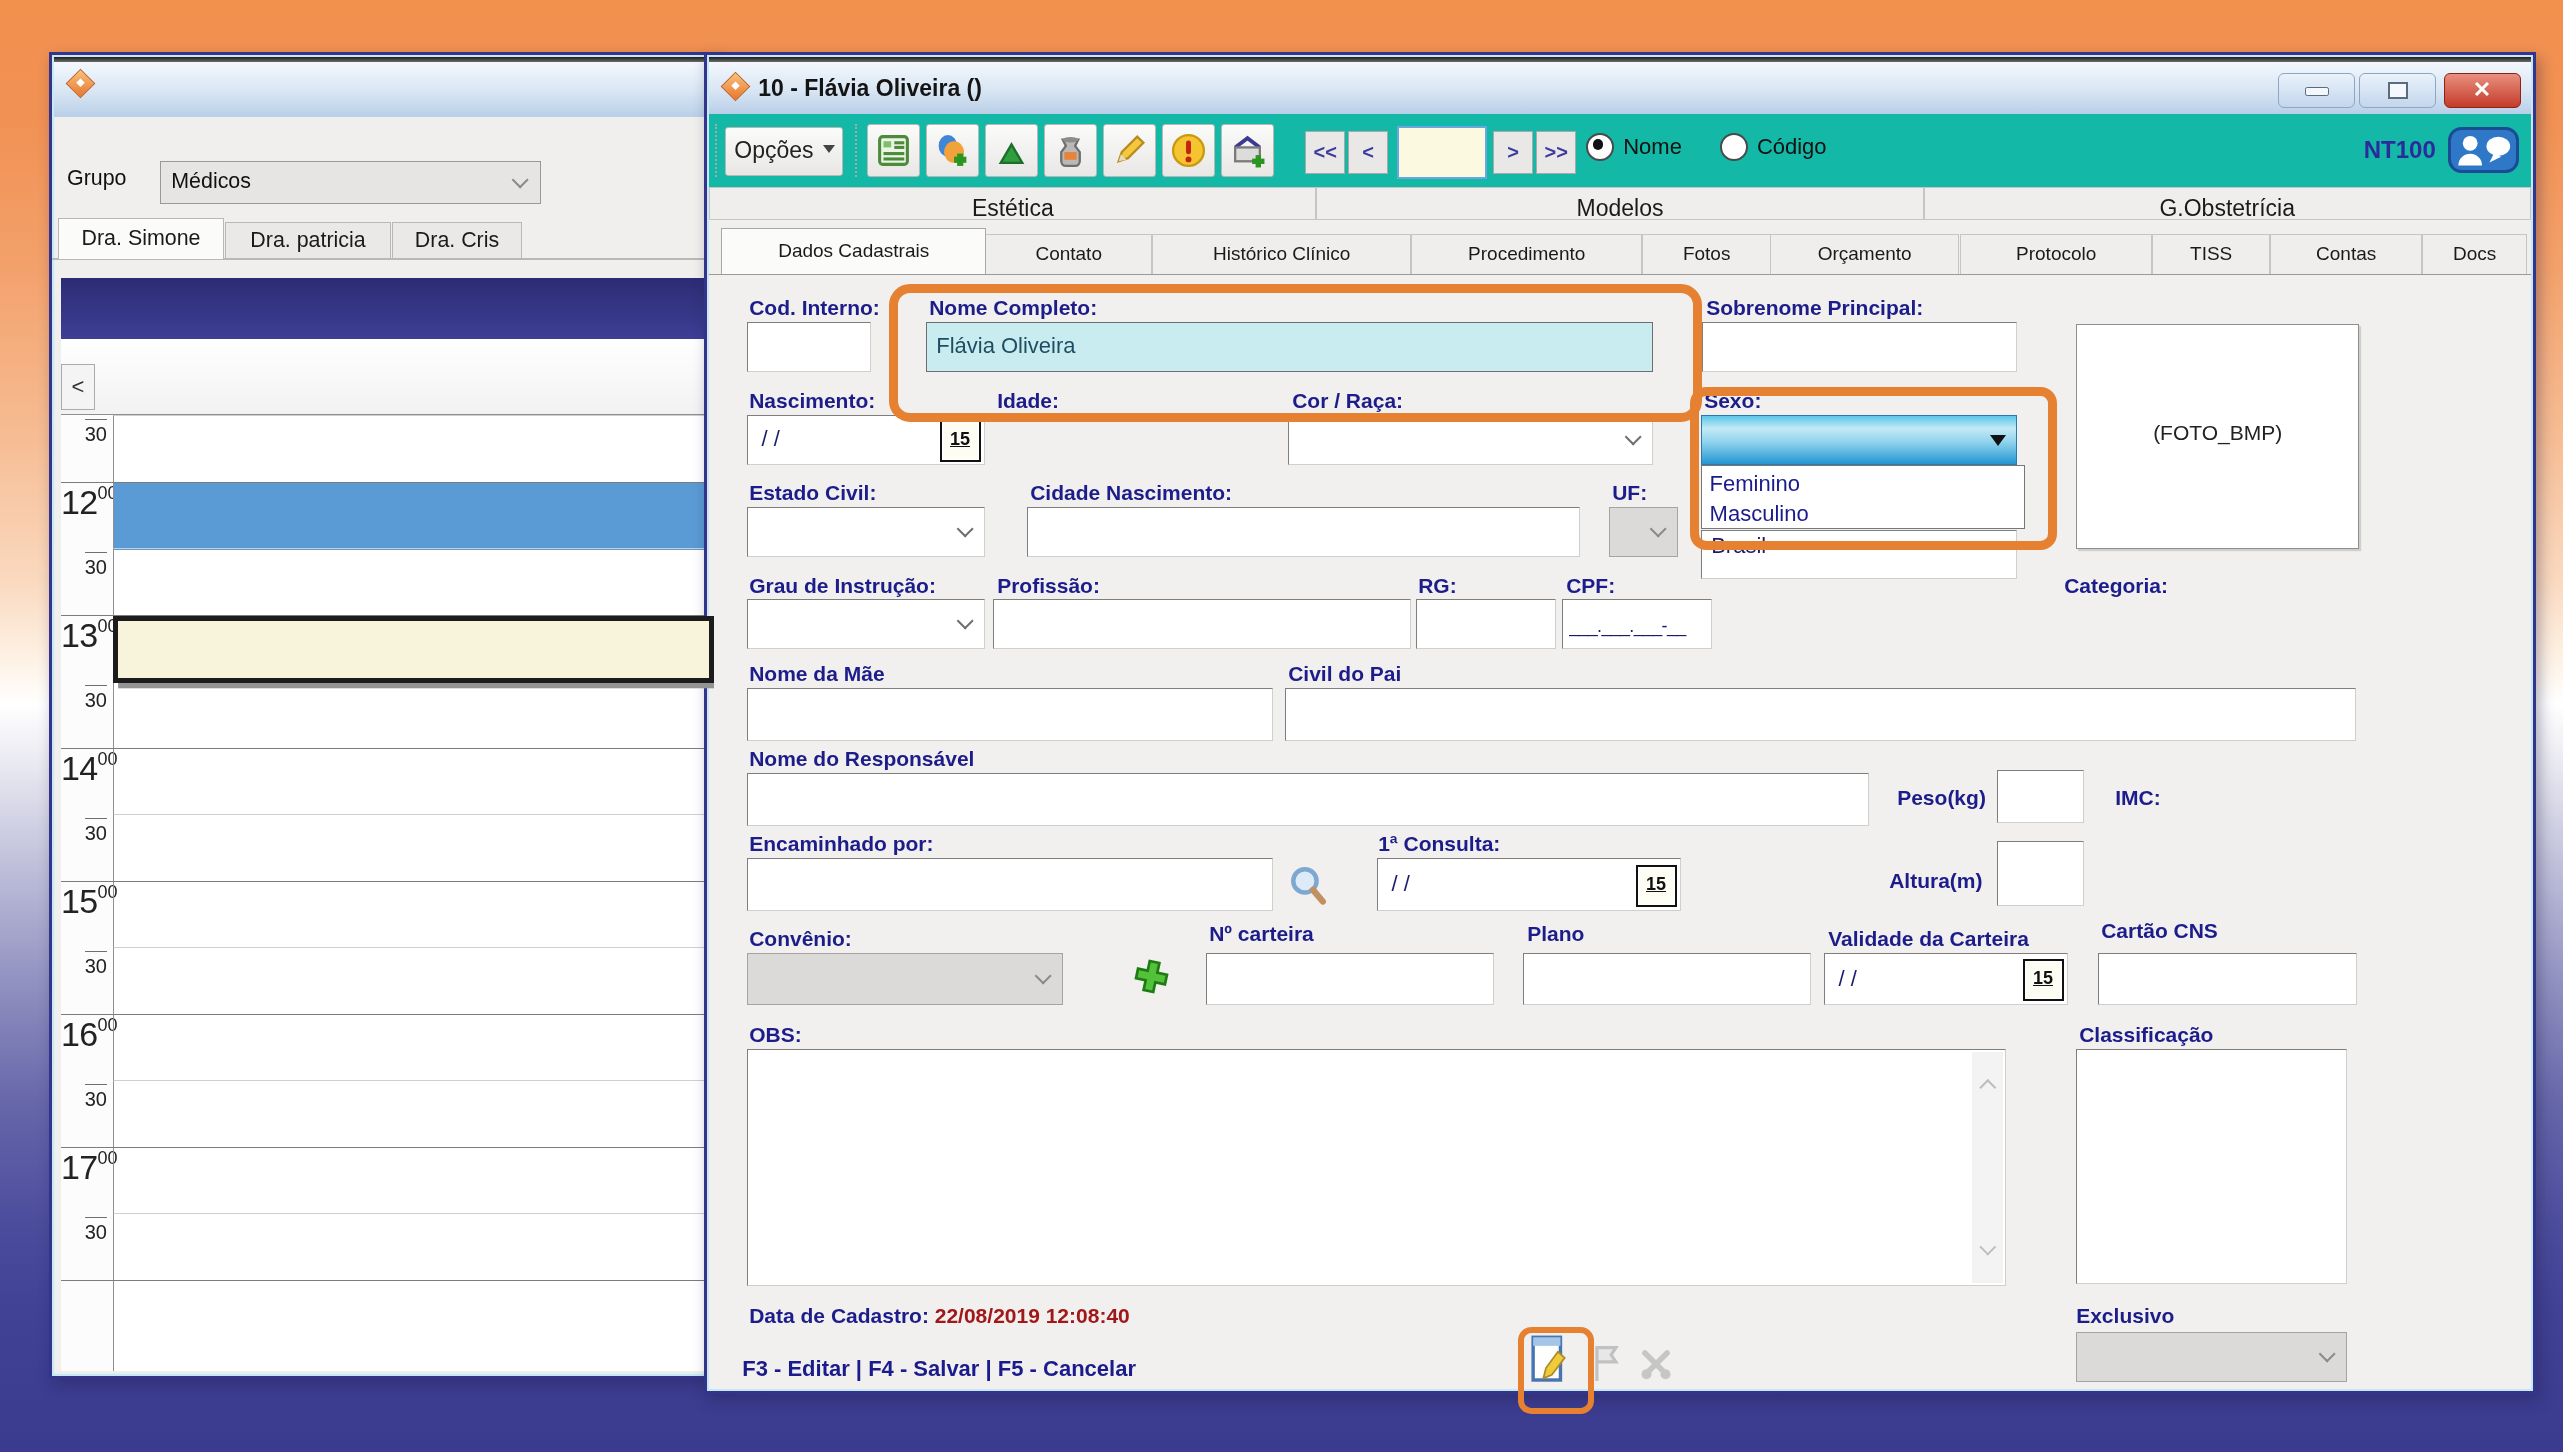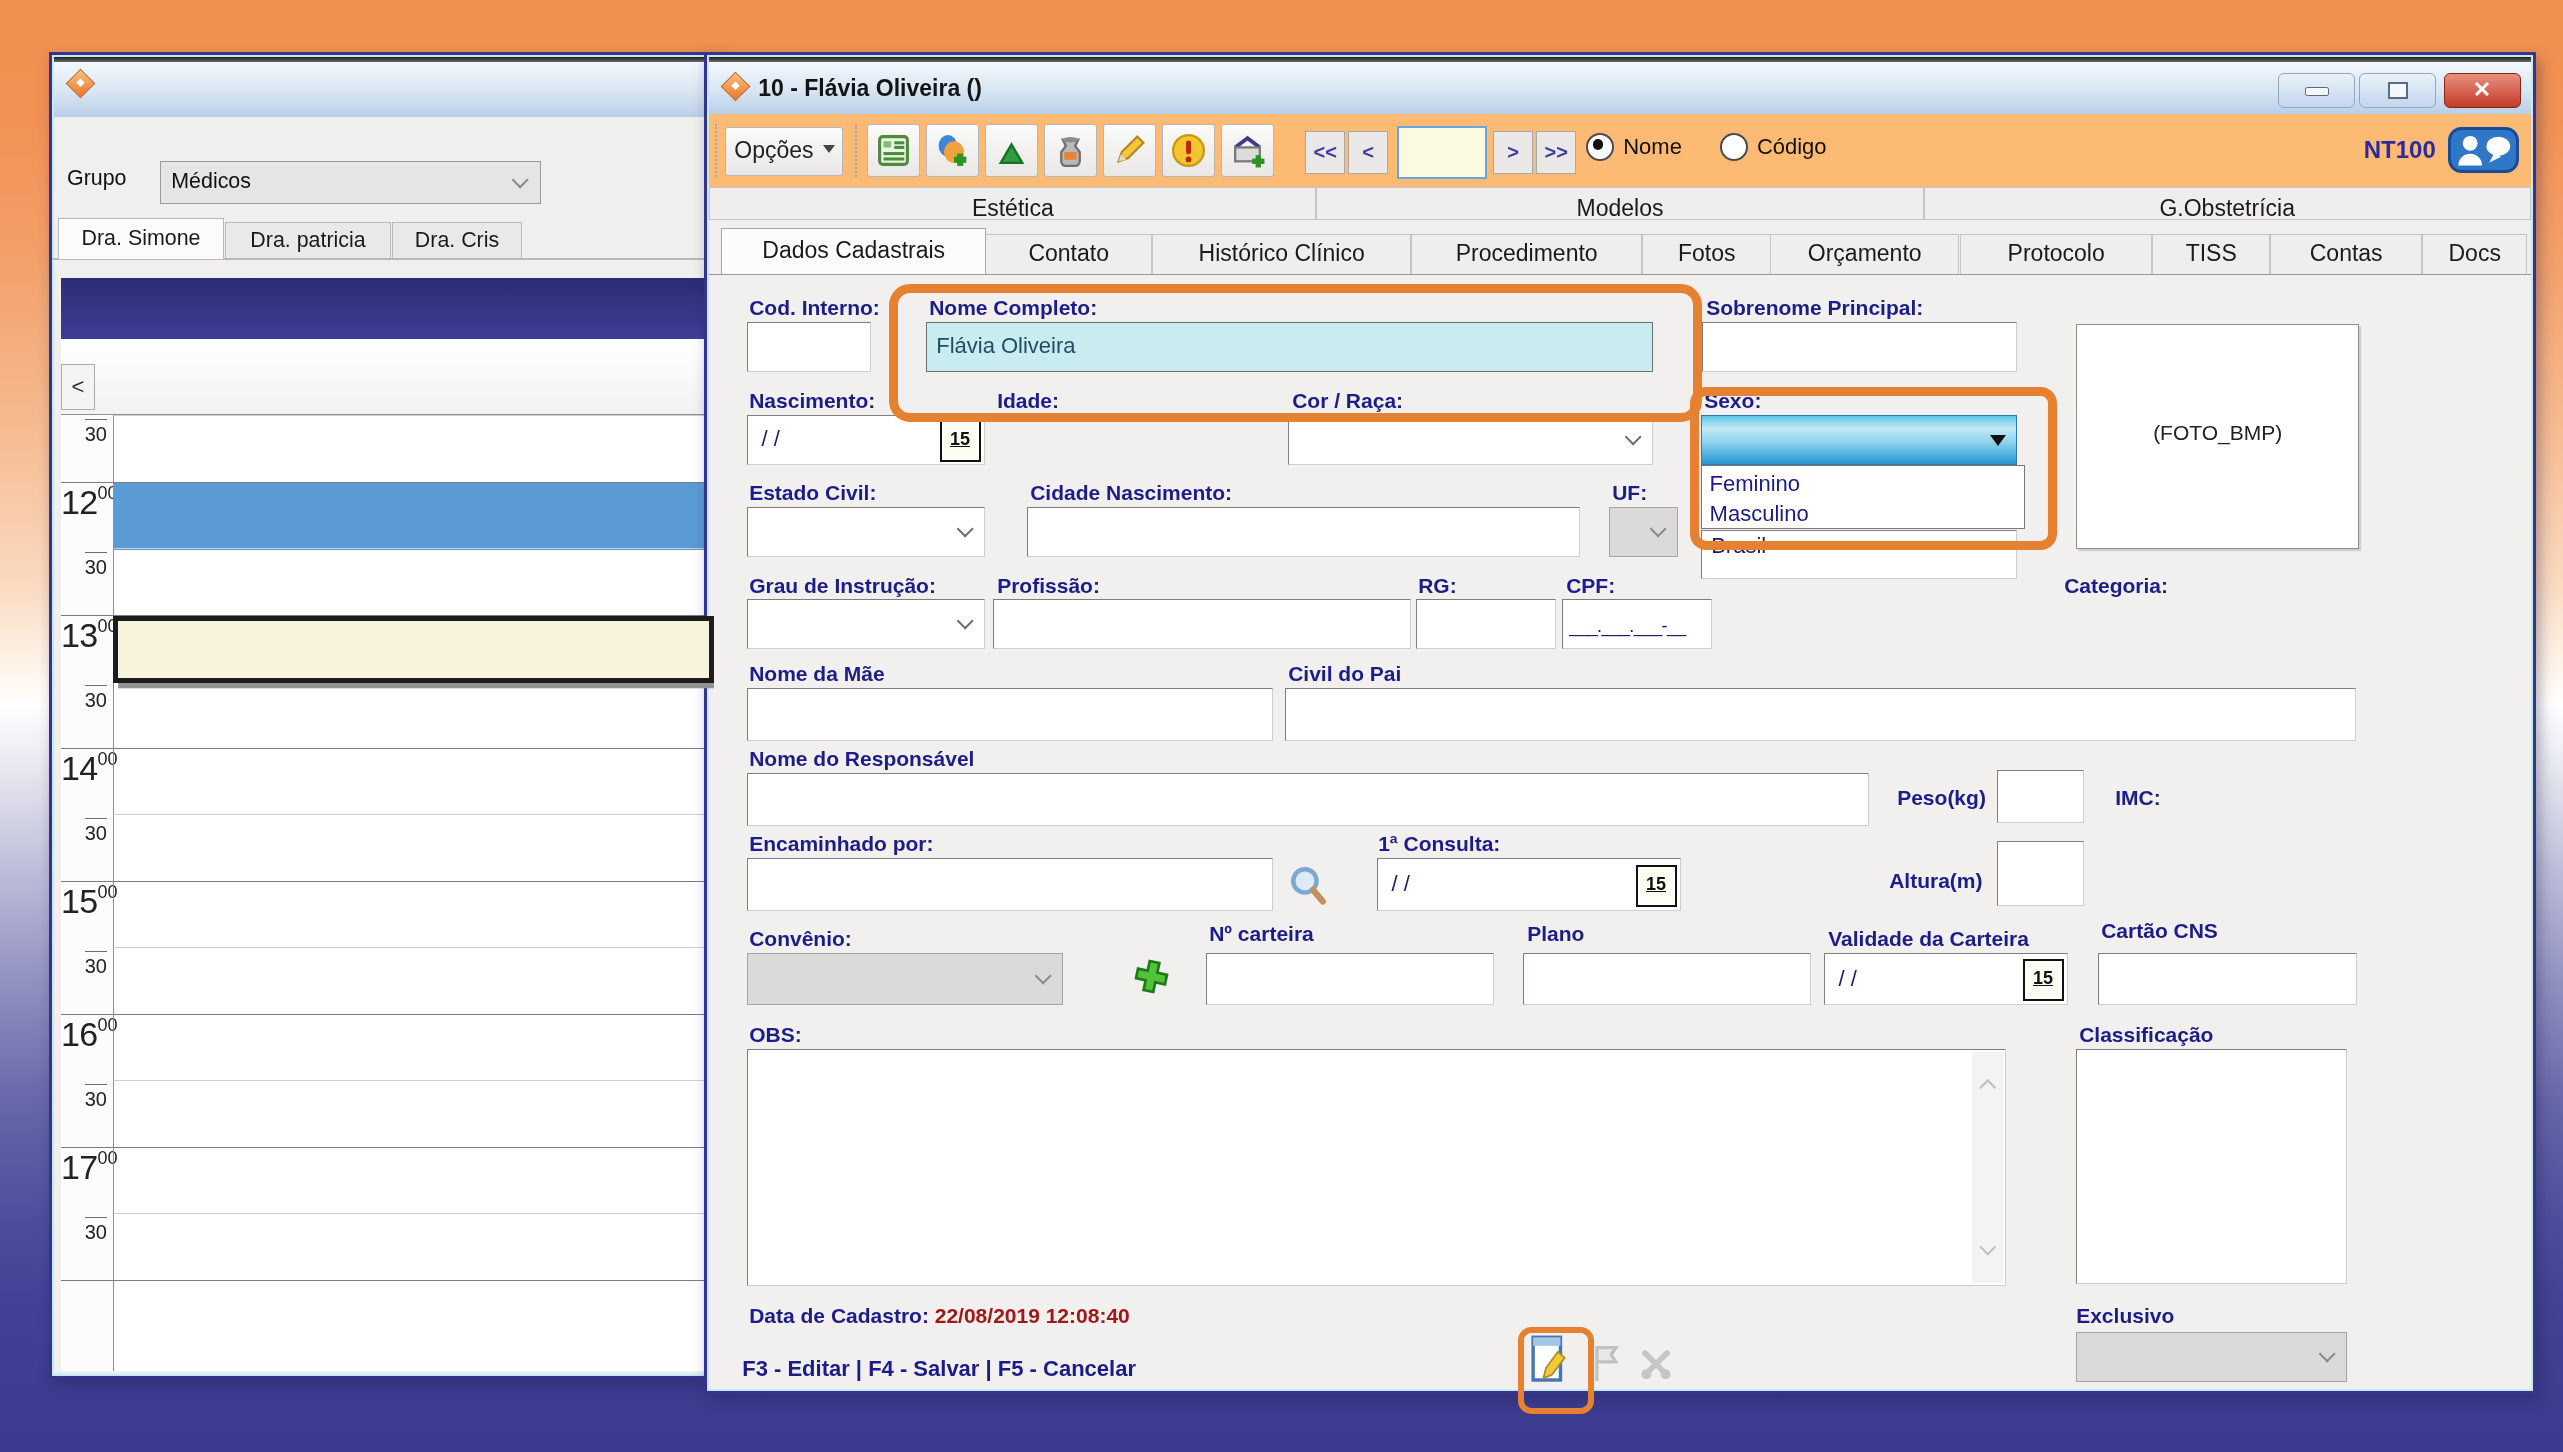--- a/index.html
+++ b/index.html
@@ -56,21 +56,21 @@
   .rw .titlebar{height:52px;}
   .rw-title{position:absolute;left:49px;top:0;line-height:52px;font-size:23px;font-weight:700;color:#141414;}
   .winbtn{position:absolute;top:10.3px;height:35px;width:77px;border:1.5px solid #8EA6C0;border-radius:6px;
     background:linear-gradient(180deg,#EAF2FB,#C3D6EC);box-sizing:border-box;}
   .winbtn.close{background:linear-gradient(180deg,#E8907F,#C43B2A);border-color:#8C2314;
     color:#FFF;font-weight:700;font-size:22px;text-align:center;line-height:31px;}
   .glyph-min{position:absolute;left:50%;top:50%;width:22px;height:6.7px;margin:-3px 0 0 -11px;
     background:#F4F8FC;border:1.5px solid #5A6B7E;border-radius:2.2px;}
   .glyph-max{position:absolute;left:50%;top:50%;width:16.3px;height:13.3px;margin:-8.1px 0 0 -9.6px;
     background:#F4F8FC;border:2.2px solid #5A6B7E;}
-  .toolbar{position:absolute;left:2.2px;right:2.2px;top:59px;height:74px;background:#fdba74;
+  .toolbar{position:absolute;left:2.2px;right:2.2px;top:59px;height:74px;background:#14b8a6;
     border-bottom:1.5px solid #D2D1CF;}
   .grip{position:absolute;top:10.3px;height:53px;width:0;border-left:2.2px dotted #A8A8A8;}
   .tbtn{background:linear-gradient(180deg,#FBFBFA,#E8E7E5);border:1.5px solid #B9B8B6;border-radius:3px;
     box-sizing:border-box;}
   .opcoes{position:absolute;left:16.3px;top:12.6px;width:118px;height:49px;font-size:23px;color:#222;
     text-align:center;line-height:44px;}
   .opcoes .dar{display:inline-block;margin-left:9px;width:0;height:0;border-left:6.7px solid transparent;
     border-right:6.7px solid transparent;border-top:8.1px solid #444;vertical-align:4.4px;}
   .icorow{position:absolute;left:158px;top:9.6px;display:flex;gap:6px;}
   .ico{width:53px;height:53px;display:flex;align-items:center;justify-content:center;}
@@ -83,21 +83,21 @@
   .radio{display:flex;align-items:center;gap:9px;font-size:22px;color:#111;}
   .rdot{width:24px;height:24px;border:2.2px solid #4A4A4A;border-radius:50%;background:#FFF;position:relative;}
   .rdot.on:after{content:"";position:absolute;left:4.4px;top:4.4px;width:10.3px;height:10.3px;border-radius:50%;background:#111;}
   .brand{position:absolute;right:12px;top:13.3px;display:flex;align-items:center;gap:12px;}
   .brand-label{font-size:24px;font-weight:700;color:#2B2B9B;margin-left:36px;}
   .tabs-top{position:absolute;left:2.2px;right:2.2px;top:132px;height:33px;display:flex;}
   .ttab{flex:1;background:#EFEEEC;border:0.7px solid #C6C5C3;font-size:23px;color:#1A1A1A;
     text-align:center;line-height:40px;box-sizing:border-box;}
   .tabs-main{position:absolute;left:2.2px;right:2.2px;top:173px;height:46px;}
   .mtab{position:absolute;top:6px;height:40px;background:#EFEEEC;border:1.5px solid #C6C5C3;border-bottom:none;
-    font-size:23px;color:#1A1A1A;text-align:center;line-height:37px;box-sizing:border-box;}
+    font-size:19px;color:#1A1A1A;text-align:center;line-height:37px;box-sizing:border-box;}
   .mtab.active{top:0;height:46px;background:#FBFBFA;border-color:#A9A8A6;z-index:3;line-height:43px;}
   .formpanel{position:absolute;left:2.2px;right:2.2px;top:219px;bottom:2.2px;background:#F1F0EE;
     border-top:1.5px solid #9B9995;}
   .sexsel{position:absolute;border:1.5px solid #2A7AB0;box-sizing:border-box;
     background:linear-gradient(180deg,#5BC6E8 0%,#C3EAF6 26%,#8ED2EC 55%,#2496D2 100%);}
   .tri{position:absolute;right:10.3px;top:50%;margin-top:-5.2px;width:0;height:0;
     border-left:8.1px solid transparent;border-right:8.1px solid transparent;border-top:11px solid #111;}
   .droplist{position:absolute;background:#FFF;border:1.5px solid #777;box-sizing:border-box;z-index:30;
     font-size:22px;color:#1B1B8C;padding:3px 0 0 7.4px;line-height:30px;}
   .scrolltrack{position:absolute;right:2.2px;top:2.2px;bottom:2.2px;width:31px;background:#F3F3F3;}

